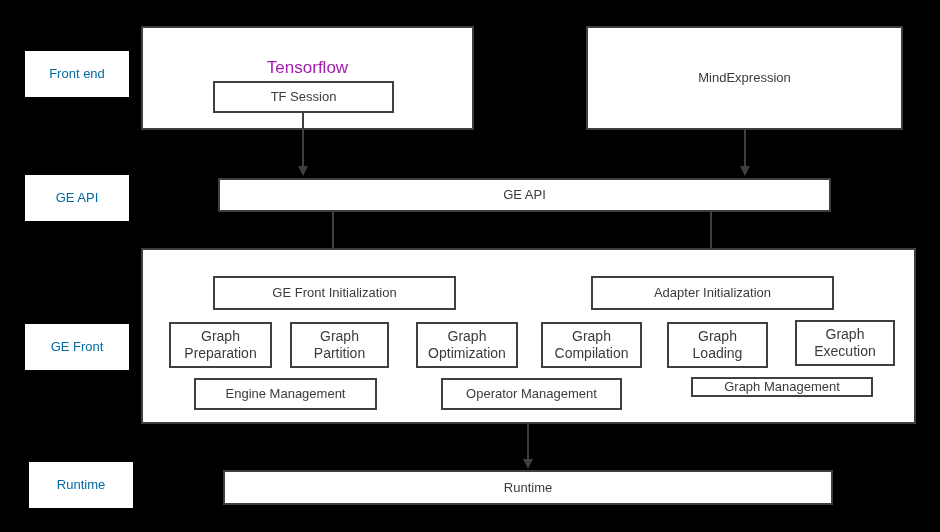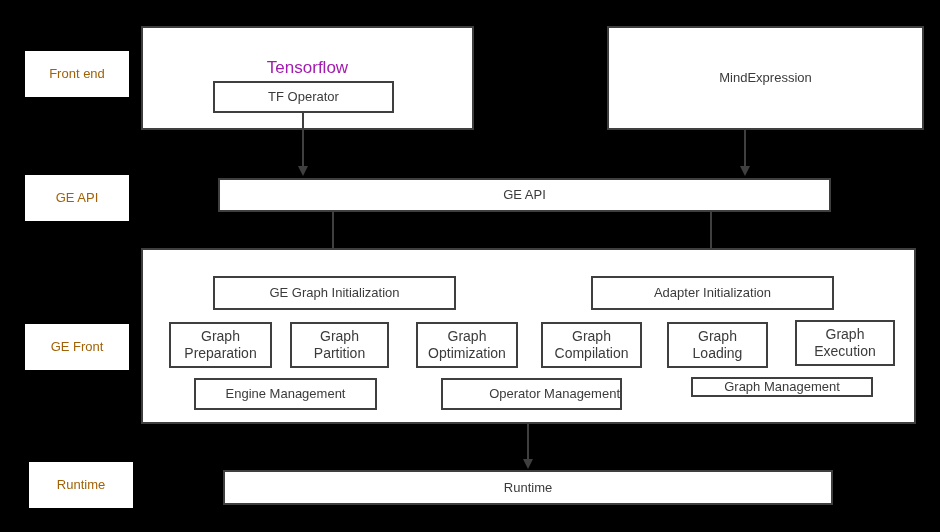--- a/index.html
+++ b/index.html
@@ -30,21 +30,21 @@
   }
   .bordered {
     border: 2px solid #3f3f3f;
   }
   .plain {
     border: none;
   }
   
   .stage-label {
     font-size: 13px;
-    color: #a16207;
+    color: #0369a1;
   }
   
   .frontend-box {
     align-items: flex-start;
     justify-content: center;
     font-size: 13px;
   }
   .frontend-title {
     position: absolute;
     left: 0;
@@ -114,43 +114,43 @@
   </div>
 
   <div class="box plain stage-label" style="left:29px; top:462px; width:104px; height:46px;">
     <span>Runtime</span>
   </div>
 
   <div class="box bordered frontend-box" style="left:141px; top:26px; width:333px; height:104px;">
     <span class="frontend-title" style="top:30px;">Tensorflow</span>
   </div>
   <div class="box bordered" style="left:213px; top:81px; width:181px; height:32px; font-size:13px;">
-    <span>TF Operator</span>
+    <span>TF Session</span>
   </div>
 
-  <div class="box bordered" style="left:607px; top:26px; width:317px; height:104px; font-size:13px;">
+  <div class="box bordered" style="left:586px; top:26px; width:317px; height:104px; font-size:13px;">
     <span>MindExpression</span>
   </div>
 
   <div class="arrow" style="left:302px; top:113px; height:54px;"></div>
 
   <div class="arrow" style="left:744px; top:130px; height:37px;"></div>
 
   <div class="box bordered bar-label" style="left:218px; top:178px; width:613px; height:34px;">
     <span>GE API</span>
   </div>
 
   <div class="arrow" style="left:332px; top:212px; height:58px;"></div>
 
   <div class="arrow" style="left:710px; top:212px; height:58px;"></div>
 
   <div class="core-container" style="left:141px; top:248px; width:775px; height:176px;">
 
     <div class="inner bar-label" style="left:70px; top:26px; width:243px; height:34px;">
-      <span>GE Graph Initialization</span>
+      <span>GE Front Initialization</span>
     </div>
     <div class="inner bar-label" style="left:448px; top:26px; width:243px; height:34px;">
       <span>Adapter Initialization</span>
     </div>
 
     <div class="inner" style="left:26px; top:72px; width:103px; height:46px;">
       <span>Graph
 Preparation</span>
     </div>
     <div class="inner" style="left:147px; top:72px; width:99px; height:46px;">
@@ -170,21 +170,21 @@
 Loading</span>
     </div>
     <div class="inner" style="left:652px; top:70px; width:100px; height:46px;">
       <span>Graph
 Execution</span>
     </div>
 
     <div class="inner bar-label" style="left:51px; top:128px; width:183px; height:32px;">
       <span>Engine Management</span>
     </div>
-    <div class="inner bar-label" style="left:298px; top:128px; width:181px; height:32px;justify-content:flex-end;">
+    <div class="inner bar-label" style="left:298px; top:128px; width:181px; height:32px;">
       <span>Operator Management</span>
     </div>
     <div class="inner bar-label" style="left:548px; top:127px; width:182px; height:20px;">
       <span>Graph Management</span>
     </div>
   </div>
 
   <div class="arrow" style="left:527px; top:424px; height:36px;"></div>
 
   <div class="box bordered bar-label" style="left:223px; top:470px; width:610px; height:35px;">

